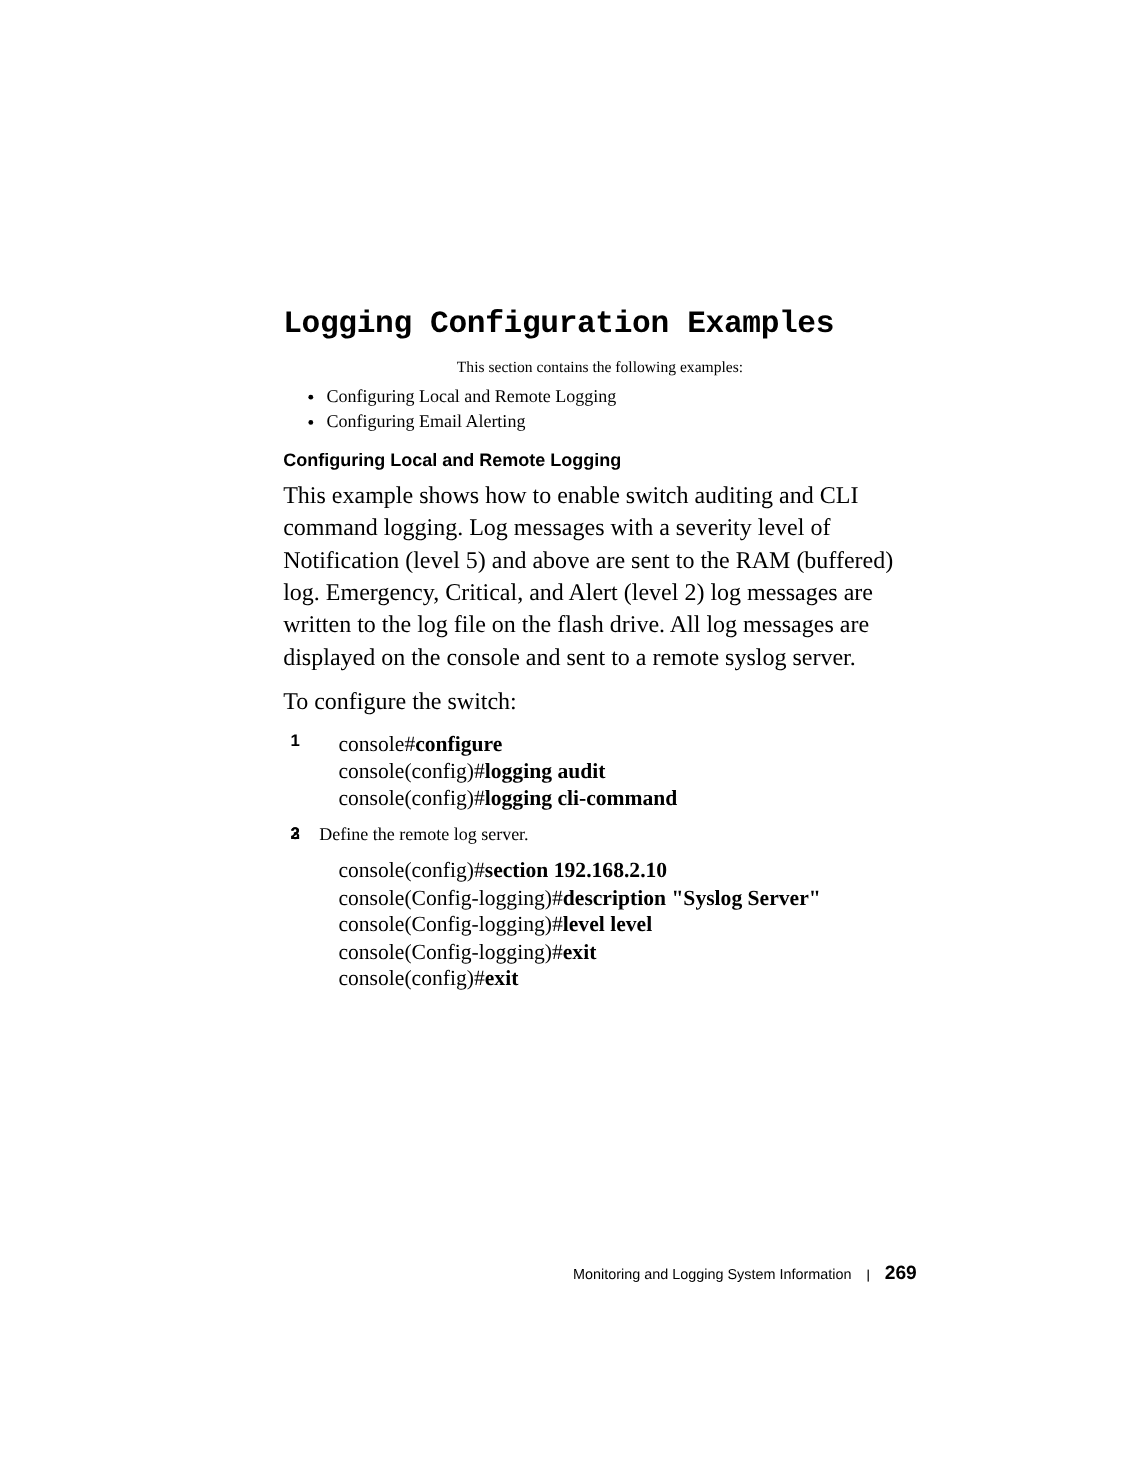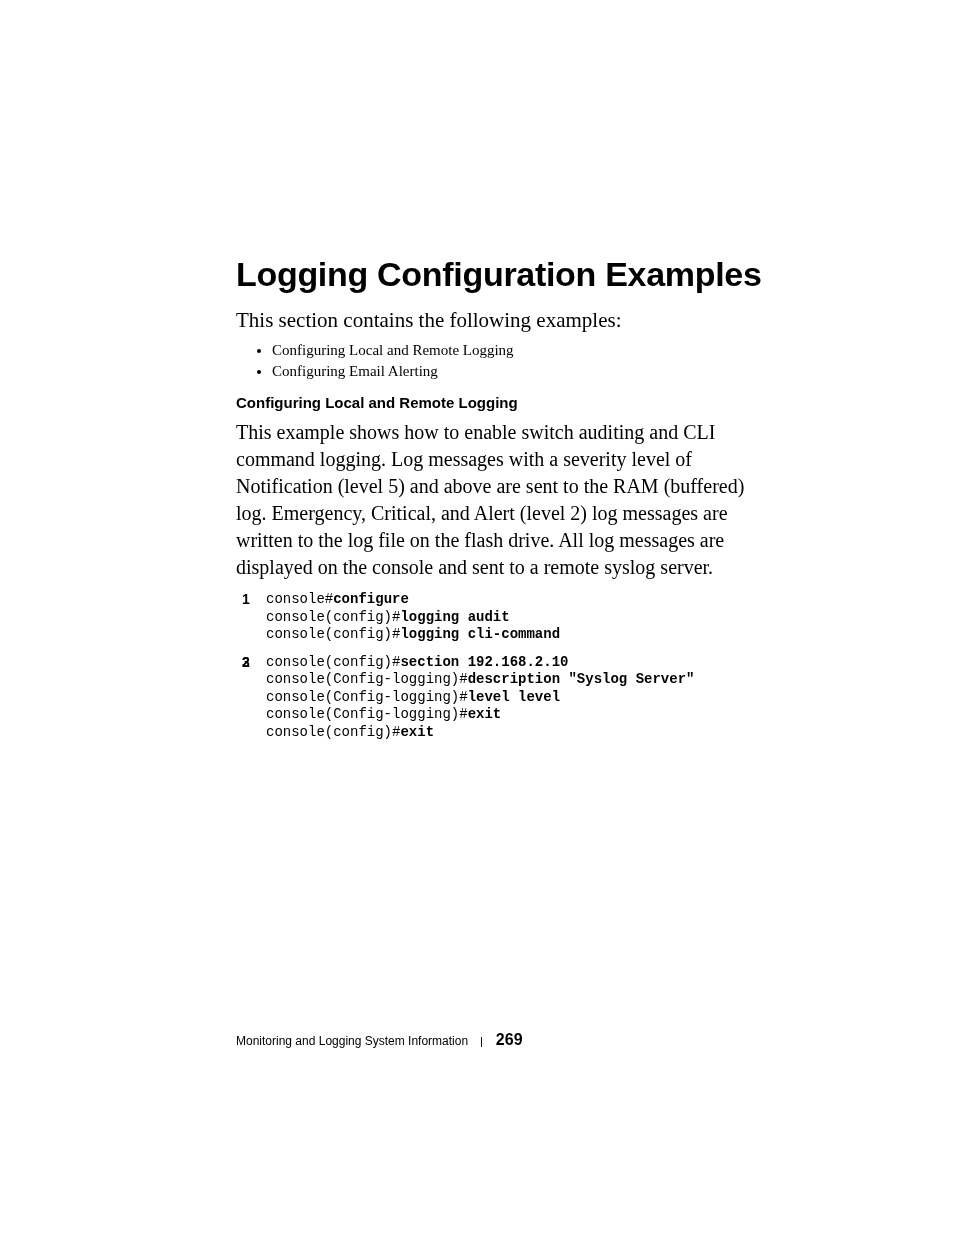--- a/index.html
+++ b/index.html
@@ -12,31 +12,32 @@
     height: 1235px;
     position: relative;
   }
   .page {
     padding: 255px 190px 0 236px;
     box-sizing: border-box;
     height: 100%;
     position: relative;
   }
   .h1 {
-    font-family: Liberation Sans, sans-serif;
+    font-family: Liberation Mono, monospace;
     font-weight: 700;
-    font-size: 34px;
+    font-size: 26px;
     letter-spacing: -0.3px;
     margin: 0 0 12px 0;
     font-stretch: condensed;
   }
   .intro {
-    font-size: 21px;
+    font-size: 13px;
     margin: 0 0 8px 0;
     line-height: 1.35;
+    text-align: center;
   }
   ul.toc {
     margin: 6px 0 14px 0;
     padding-left: 36px;
     font-size: 15px;
   }
   ul.toc li {
     margin: 4px 0;
   }
   .h2 {
@@ -71,36 +72,37 @@
     font-family: "Helvetica Neue", Helvetica, Arial, sans-serif;
     font-weight: 700;
     font-size: 14px;
   }
   .step-text {
     font-size: 15px;
     line-height: 1.35;
     margin-bottom: 8px;
   }
   .code-block {
-    font-family: Liberation Mono, monospace;
-    font-size: 14px;
+    font-family: Liberation Serif, serif;
+    font-size: 18px;
     line-height: 1.25;
     white-space: pre-wrap;
-    margin: 6px 0 6px 0;
+    margin: 6px 0 6px 16px;
   }
   .code-block b {
     font-weight: 700;
   }
   .footer {
     position: absolute;
-    bottom: 186px;
+    bottom: 164px;
     right: 190px;
     left: 236px;
     font-family: "Helvetica Neue", Helvetica, Arial, sans-serif;
     font-size: 12px;
+    text-align: right;
     font-stretch: condensed;
   }
   .footer .sep {
     display: inline-block;
     border-left: 1px solid #000;
     height: 10px;
     margin: 0 10px;
     vertical-align: middle;
   }
   .footer .pagenum {
@@ -119,30 +121,32 @@
 
   <ul class="toc">
     <li>Configuring Local and Remote Logging</li>
     <li>Configuring Email Alerting</li>
   </ul>
 
   <h2 class="h2">Configuring Local and Remote Logging</h2>
 
   <p class="para">This example shows how to enable switch auditing and CLI command logging. Log messages with a severity level of Notification (level 5) and above are sent to the RAM (buffered) log. Emergency, Critical, and Alert (level 2) log messages are written to the log file on the flash drive. All log messages are displayed on the console and sent to a remote syslog server.</p>
 
+  <p class="para">To configure the switch:</p>
 
   <ol class="steps">
     <li>
       <div class="code-block"><span>console#</span><b>configure</b>
 <span>console(config)#</span><b>logging audit</b>
 <span>console(config)#</span><b>logging cli-command</b></div>
     </li>
     <li>
     </li>
     <li>
+      <div class="step-text">Define the remote log server.</div>
       <div class="code-block"><span>console(config)#</span><b>section 192.168.2.10</b>
 <span>console(Config-logging)#</span><b>description "Syslog Server"</b>
 <span>console(Config-logging)#</span><b>level level</b>
 <span>console(Config-logging)#</span><b>exit</b>
 <span>console(config)#</span><b>exit</b></div>
     </li>
   </ol>
 
   <div class="footer">
     <span>Monitoring and Logging System Information</span>

